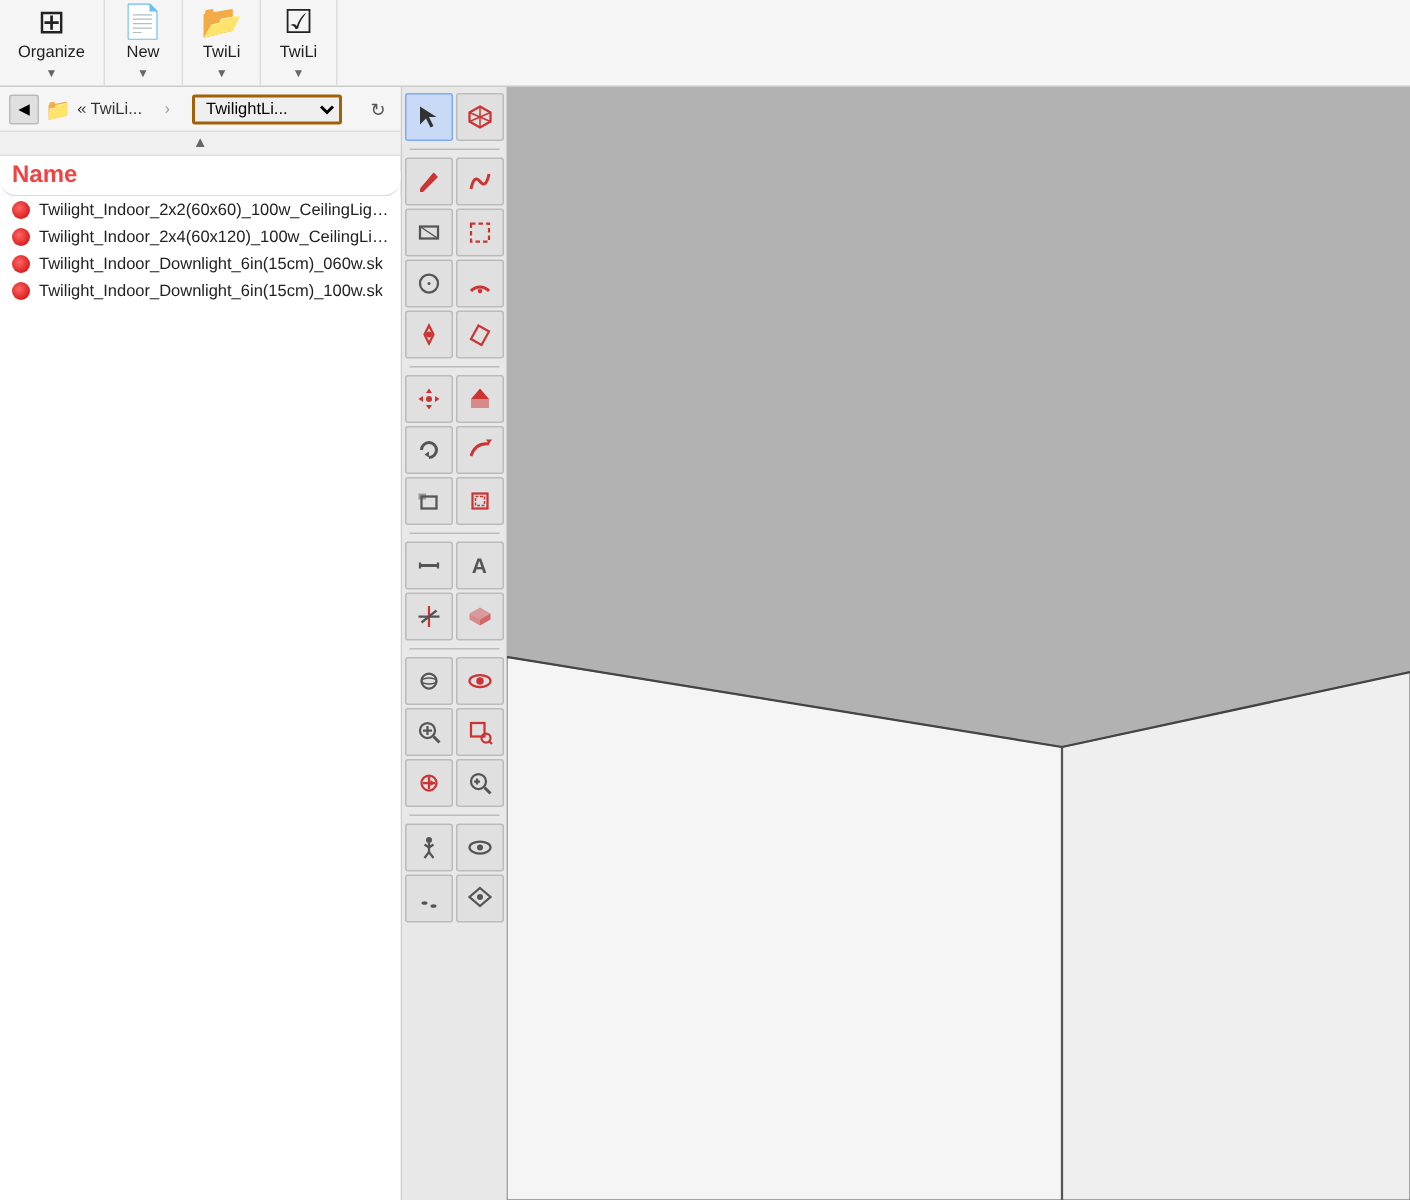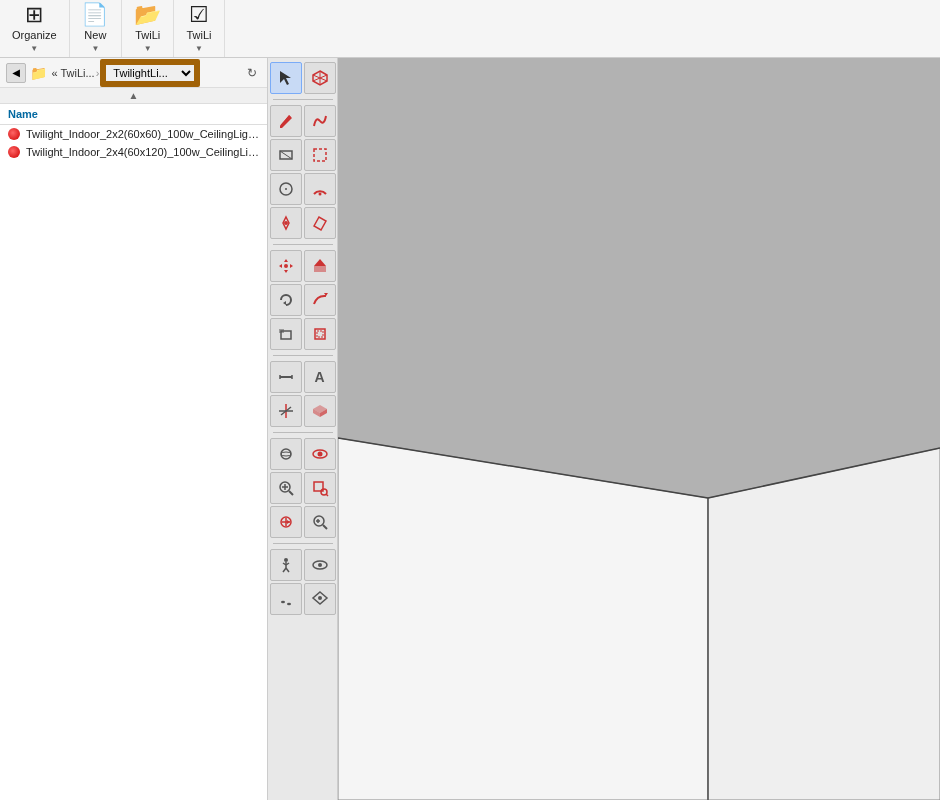--- a/index.html
+++ b/index.html
@@ -71,29 +71,29 @@
       display: flex; align-items: center; justify-content: center;
       font-size: 10px; cursor: pointer;
     }
     .breadcrumb-folder-icon {
       font-size: 14px;
     }
     .breadcrumb-path {
       display: flex;
       align-items: center;
       flex: 1;
-      gap: 1px;
+      gap: 15px;
       font-size: 11px;
       color: #333;
     }
     .breadcrumb-separator { color: #999; }
     .breadcrumb-dropdown {
       width: 100px;
       font-size: 11px;
-      border: 6px solid #a16207;
+      border: 2px solid #a16207;
       border-radius: 2px;
       padding: 1px 3px;
     }
     .breadcrumb-refresh {
       width: 18px; height: 18px;
       display: flex; align-items: center; justify-content: center;
       font-size: 12px; cursor: pointer; color: #555;
     }
 
     
@@ -104,25 +104,26 @@
       background: #f0f0f0;
       border-bottom: 1px solid #ddd;
       height: 16px;
       cursor: pointer;
     }
     .collapse-arrow { font-size: 10px; color: #666; }
 
     
     .column-header {
       padding: 4px 8px;
-      font-size: 11px;
+      font-size: 16px;
       font-weight: 600;
-      color: #0369a1;
+      color: #ef4444;
       border-bottom: 1px solid #ddd;
       background: #fff;
+      border-radius: 11px;
     }
 
     
     .file-list {
       flex: 1;
       overflow-y: auto;
       background: #fff;
     }
     .file-item {
       display: flex;
@@ -248,20 +249,28 @@
 
     <div class="file-list">
       <div class="file-item">
         <div class="file-icon-red"></div>
         <span class="file-name">Twilight_Indoor_2x2(60x60)_100w_CeilingLight.s</span>
       </div>
       <div class="file-item">
         <div class="file-icon-red"></div>
         <span class="file-name">Twilight_Indoor_2x4(60x120)_100w_CeilingLight</span>
       </div>
+      <div class="file-item">
+        <div class="file-icon-red"></div>
+        <span class="file-name">Twilight_Indoor_Downlight_6in(15cm)_060w.sk</span>
+      </div>
+      <div class="file-item">
+        <div class="file-icon-red"></div>
+        <span class="file-name">Twilight_Indoor_Downlight_6in(15cm)_100w.sk</span>
+      </div>
     </div>
   </div>
 
   <div class="right-toolbar">
 
     <div class="tool-row">
       <div class="tool-btn active">
         <svg width="18" height="18" viewBox="0 0 18 18">
             <polygon points="3,2 3,14 7,10 10,16 12,15 9,9 14,9" fill="#333"></polygon>
           </svg>

